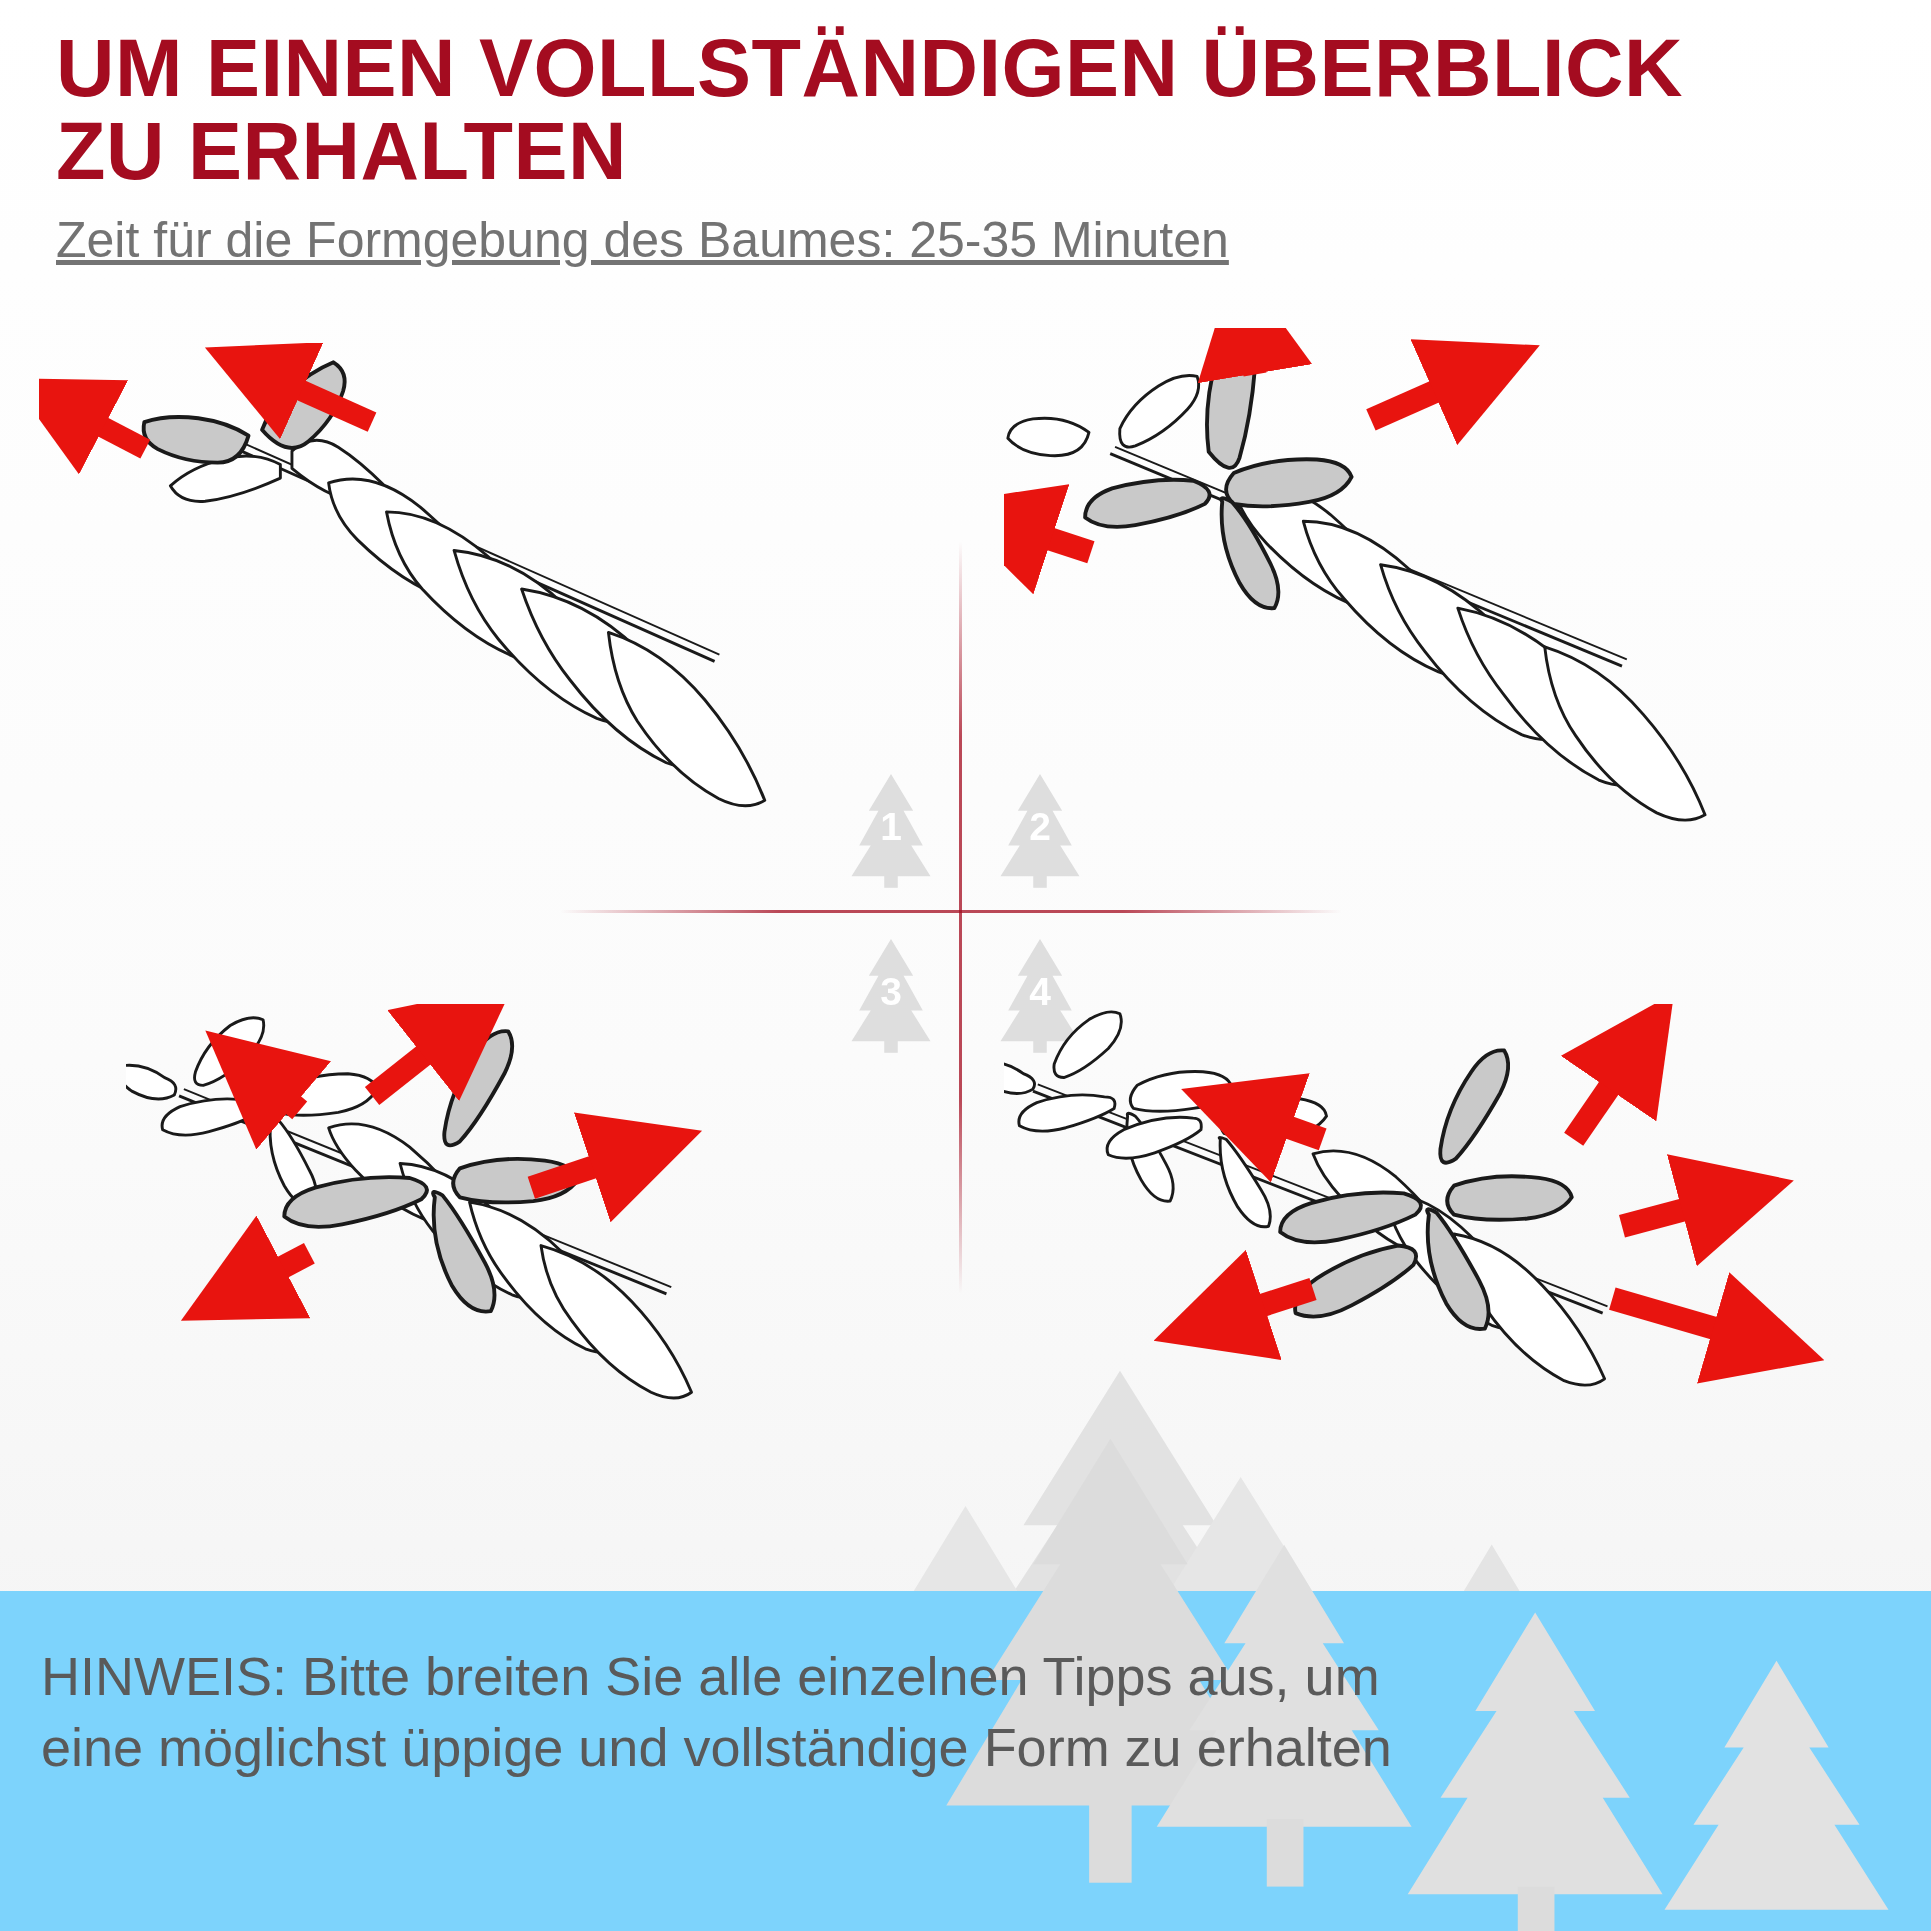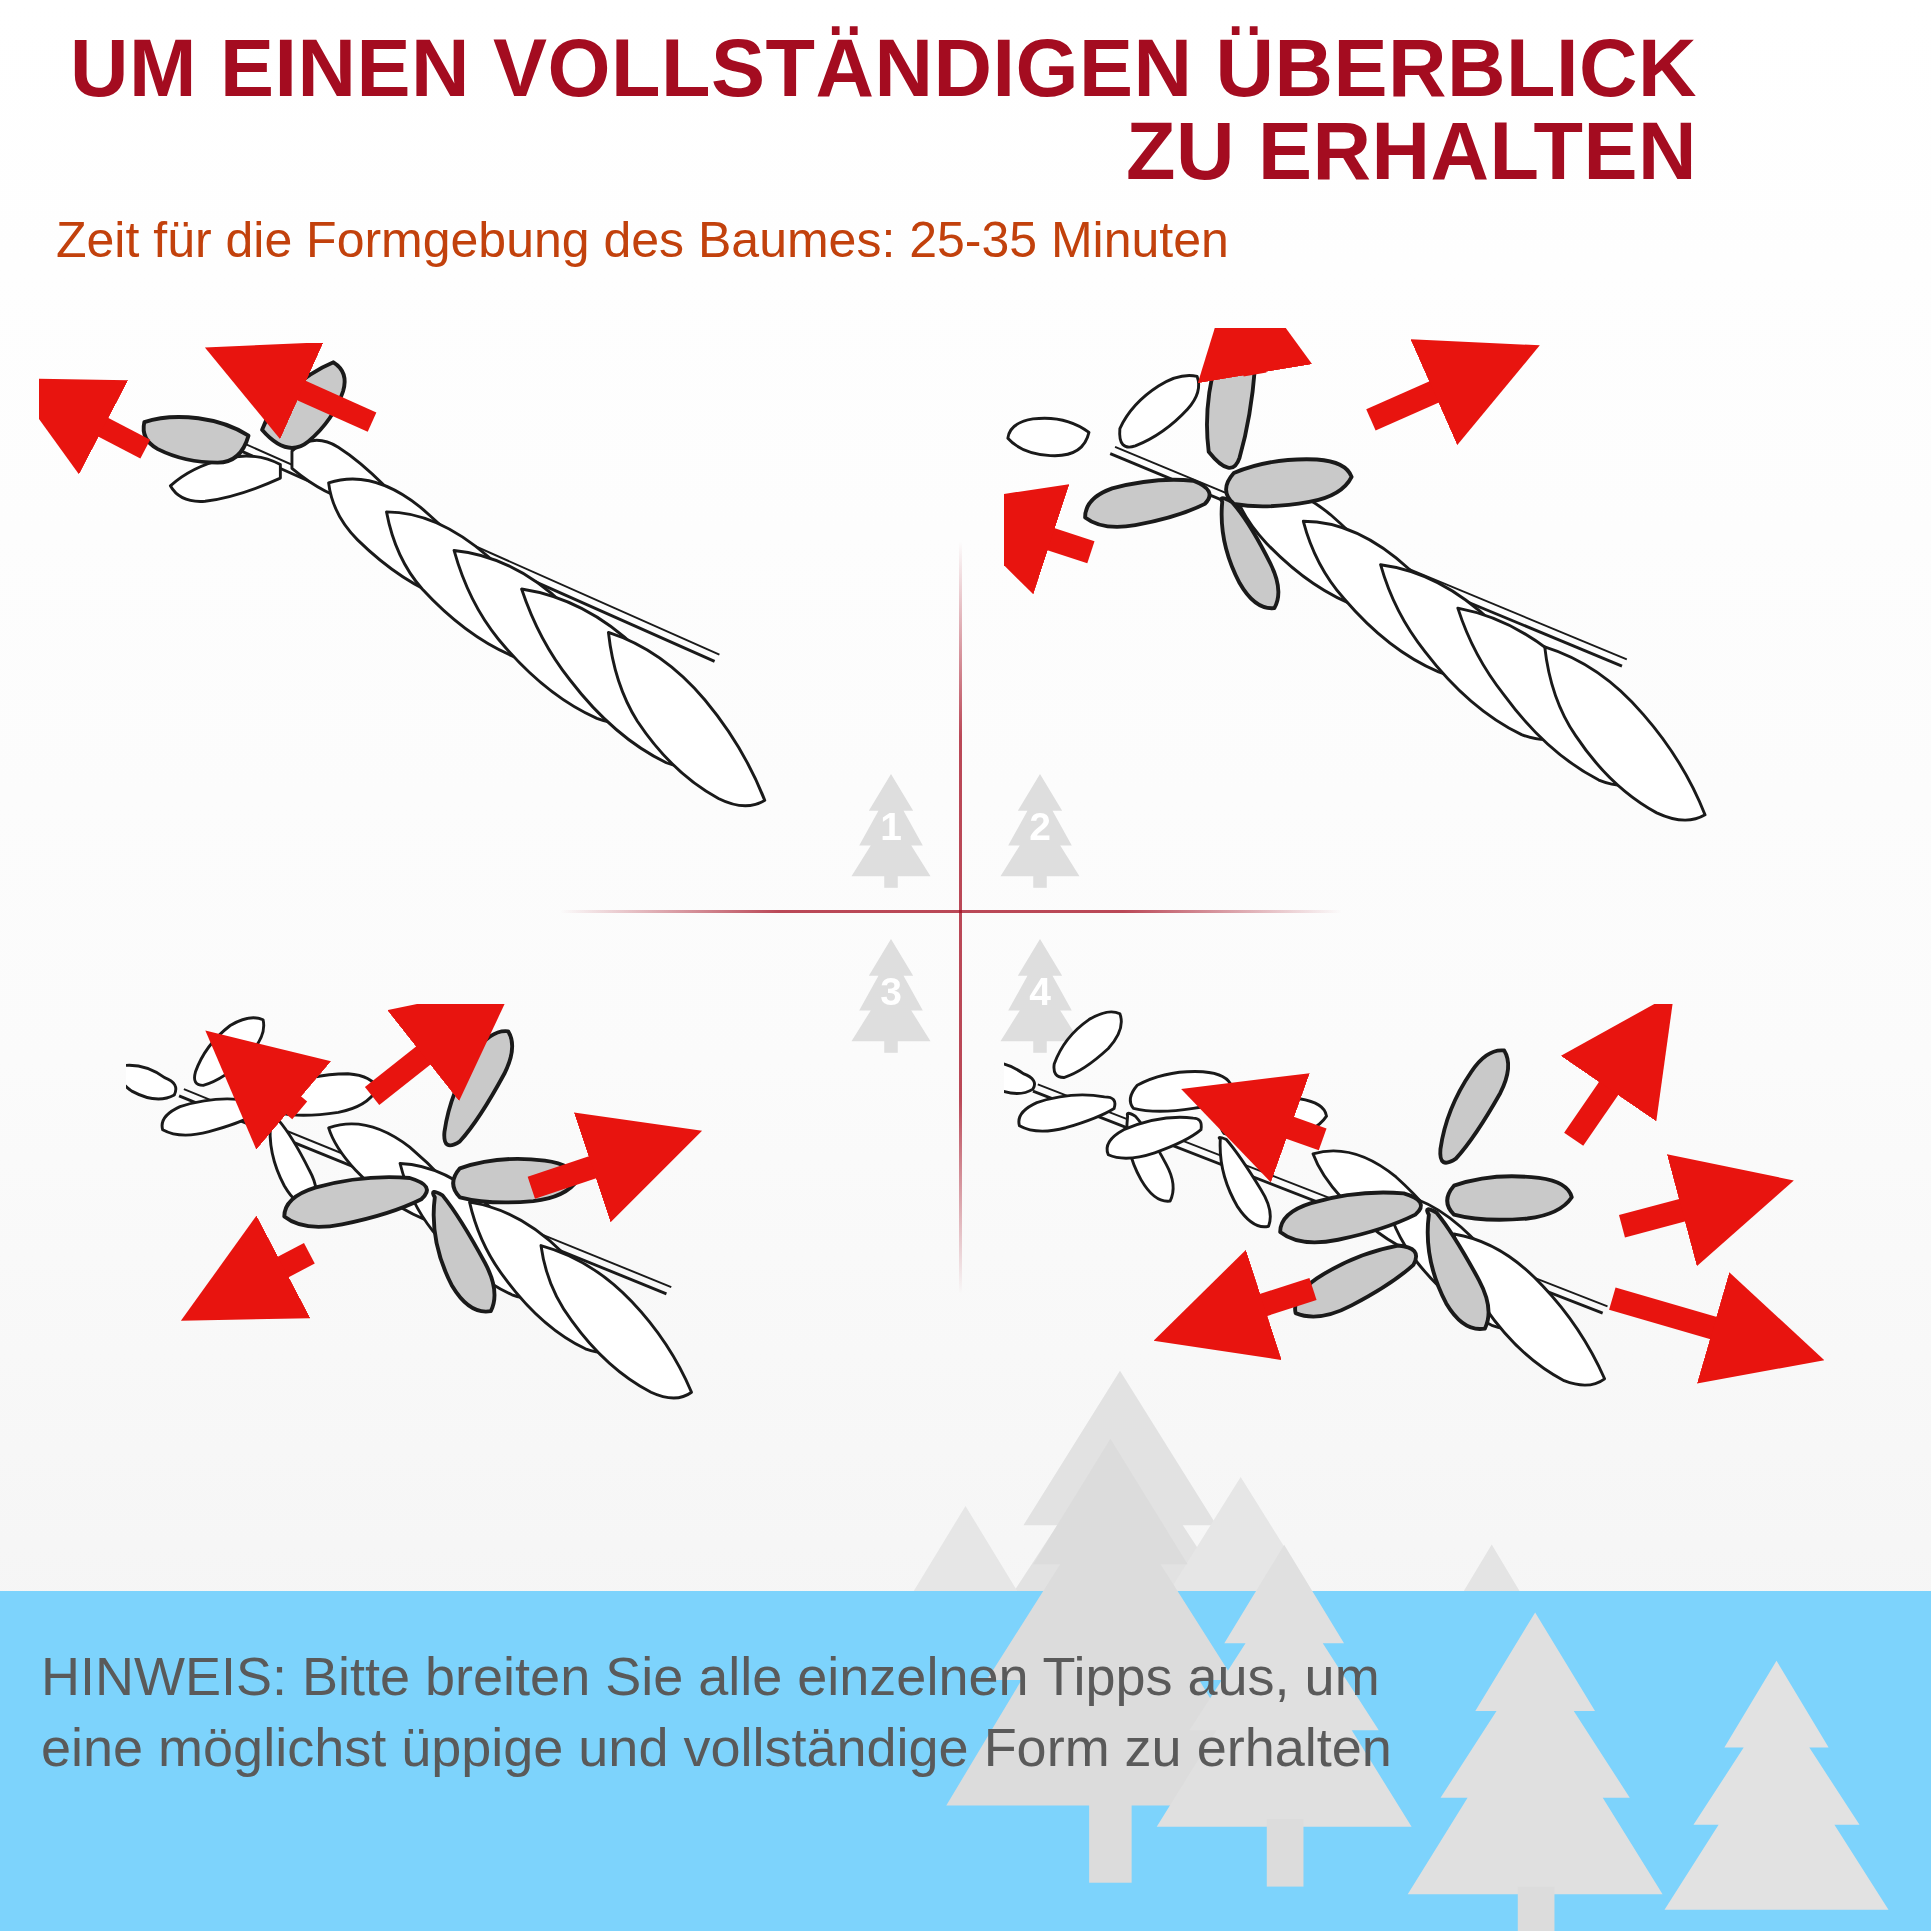--- a/index.html
+++ b/index.html
@@ -24,28 +24,28 @@
     width: 1641px;
   }
   .title {
     color: #a40c20;
     font-size: 81px;
     line-height: 1.02;
     font-weight: 700;
     letter-spacing: 0.5px;
     margin: 0;
     text-transform: uppercase;
-    text-align: right;
   }
   .subtitle {
-    color: #c2410c;
+    color: #737373;
     font-size: 50px;
     font-weight: 400;
     margin: 21px 0 0 0;
     line-height: 1.1;
+    text-decoration: underline;
   }
 
   
   .divider-wrap {
     position: absolute;
     left: 0;
     top: 0;
     width: 1931px;
     height: 1931px;
     pointer-events: none;

